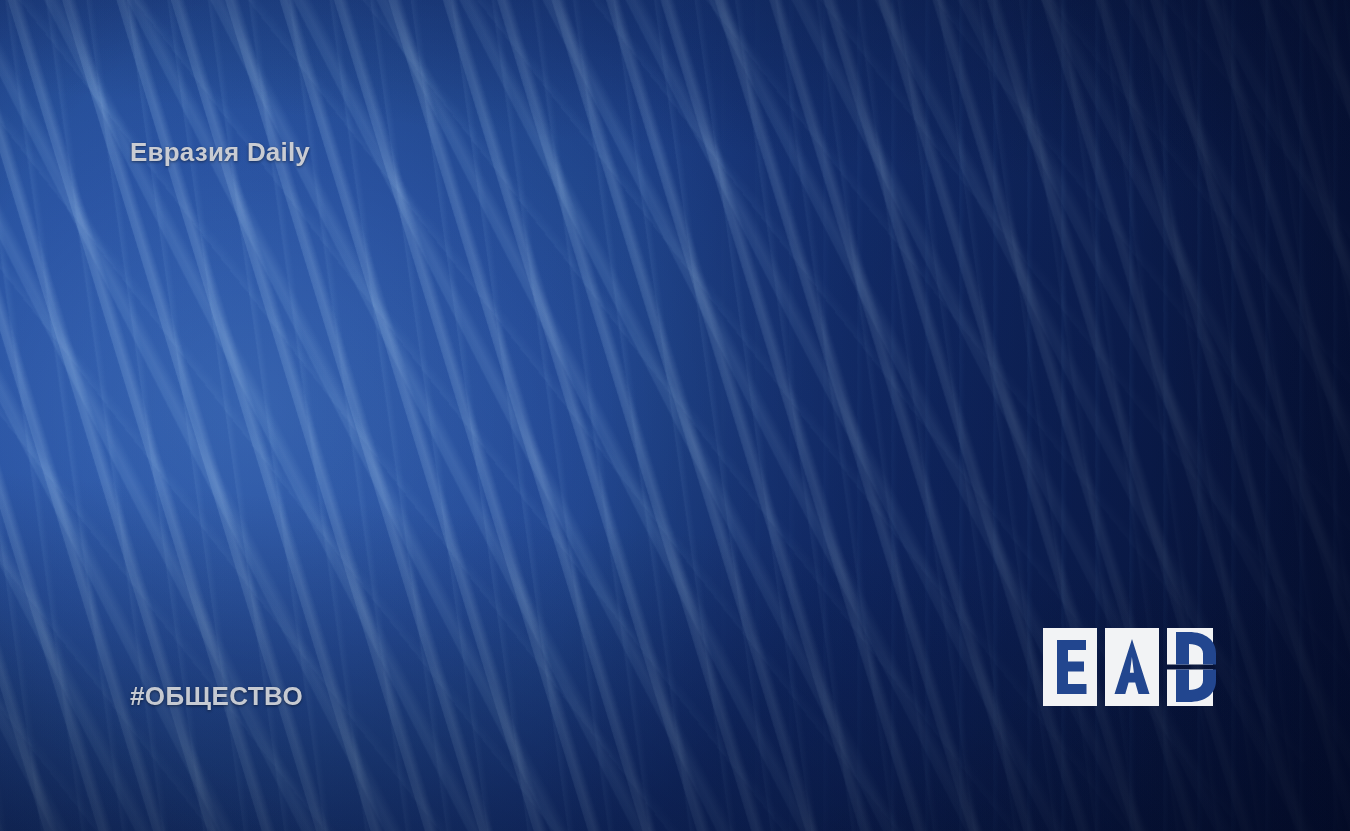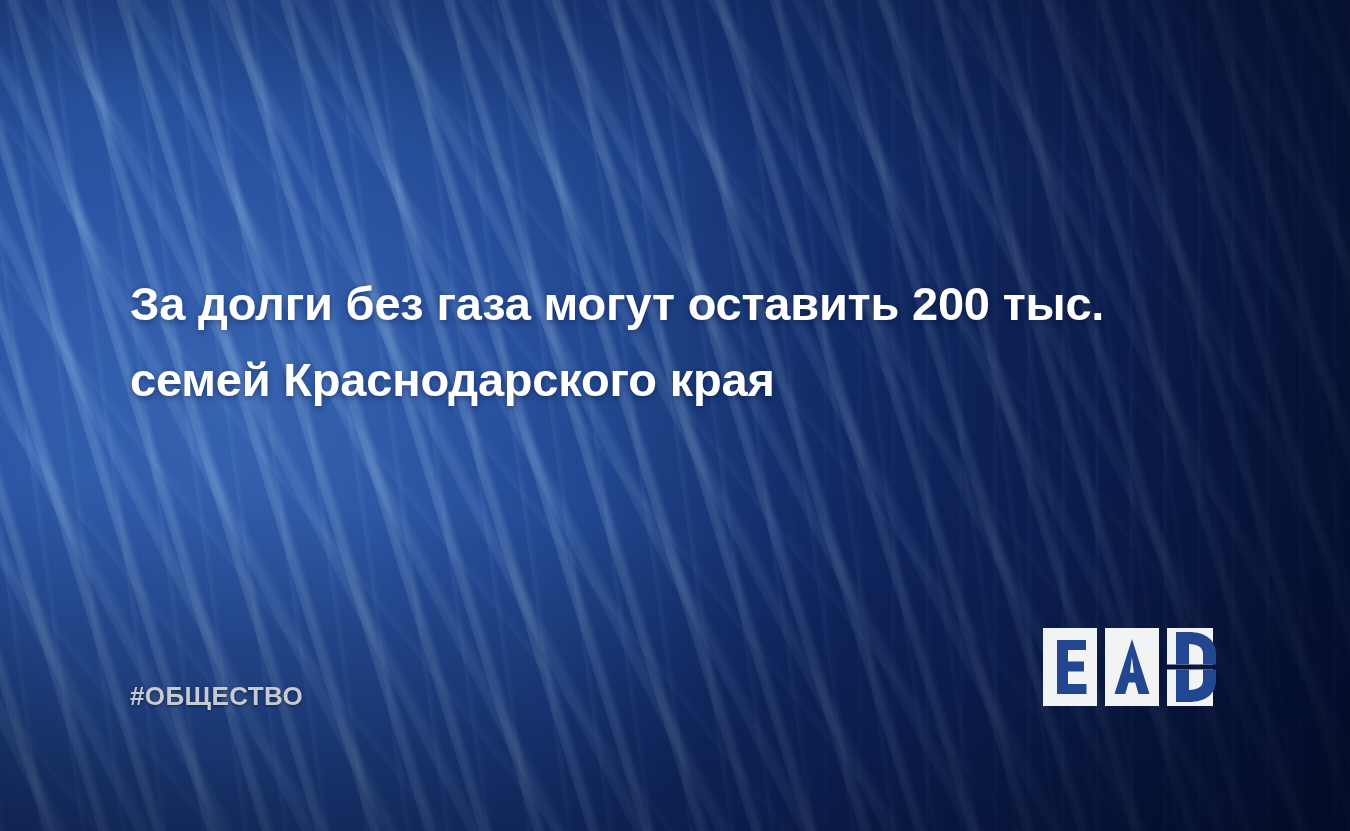--- a/index.html
+++ b/index.html
@@ -200,22 +200,22 @@
   <div class="streaks s2"></div>
   <div class="streaks s3"></div>
   <div class="streaks s4"></div>
   <div class="streaks-vert"></div>
   <div class="bg-dark-right"></div>
   <div class="bg-dark-bottom"></div>
   <div class="vignette"></div>
 
   <div class="content">
 
-
-    <h1 class="headline">За долги без газа могут оставить 200 тыс. семей Краснодарского края</h1>
+    <div class="brand">Евразия Daily</div>
+
 
     <div class="tag">#ОБЩЕСТВО</div>
 
     <div class="logo">
       <svg width="178" height="78" viewBox="0 0 178 78" xmlns="http://www.w3.org/2000/svg">
 
         <rect x="0" y="0" width="54" height="78" fill="#f2f3f5"></rect>
         <path d="M14 12 H43 V22 H25 V33.5 H41 V43.5 H25 V56 H43.5 V66 H14 Z" fill="#22468f"></path>
 
         <rect x="62" y="0" width="54" height="78" fill="#f2f3f5"></rect>

